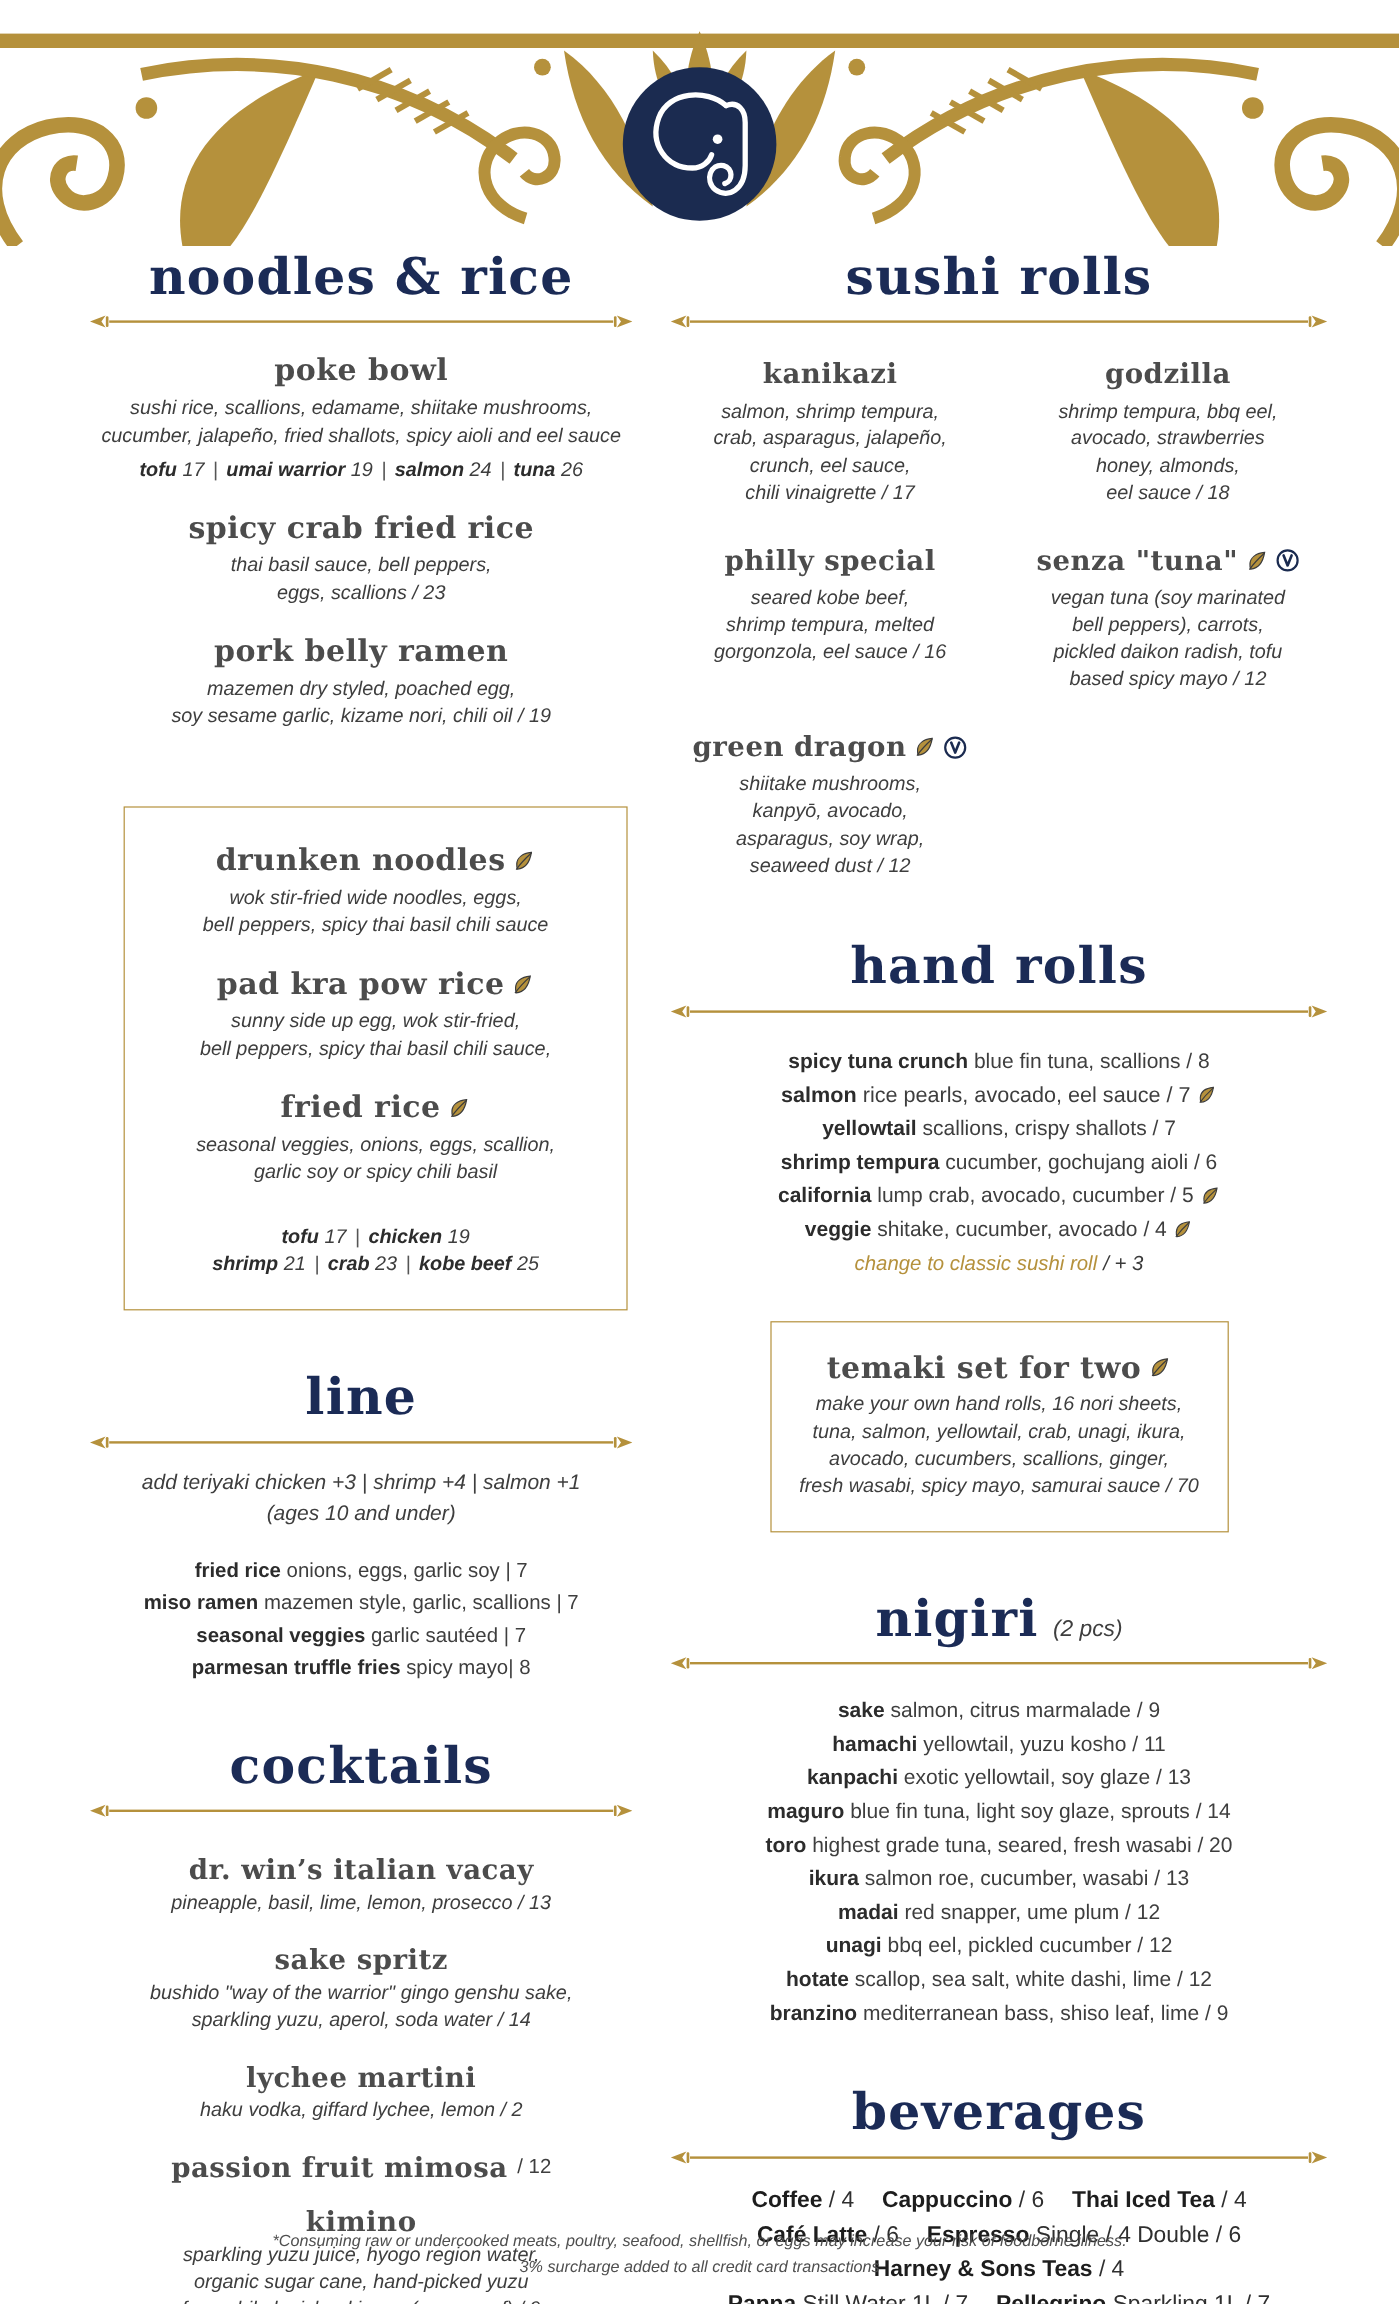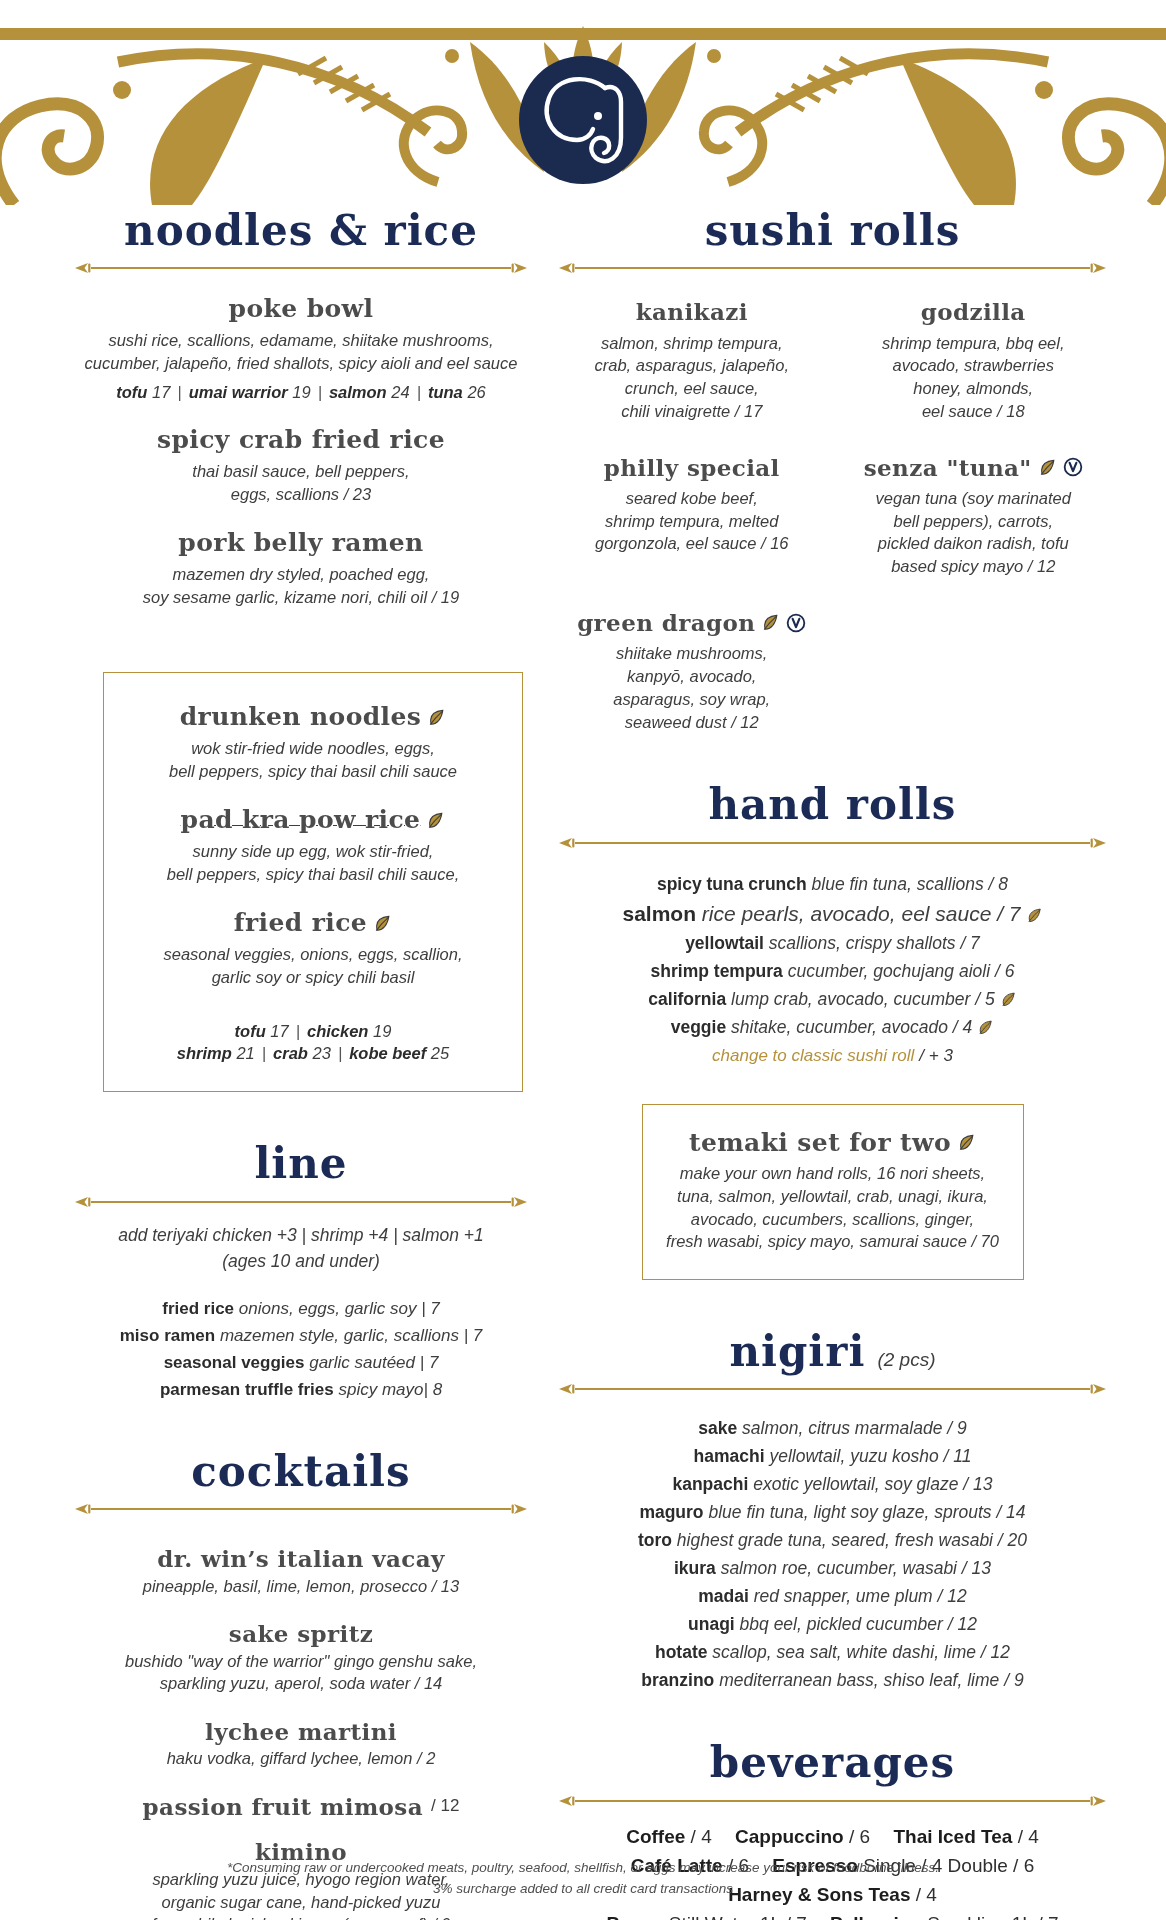--- a/index.html
+++ b/index.html
@@ -35,21 +35,21 @@
   .menu-item{margin-top:24px;}
   .first-item{margin-top:20px;}
 
   
   .goldbox{border:1.6px solid #b5913c;margin:64px 4px 0 28px;padding:30px 6px 28px;}
   .temaki-box{border:1.6px solid #b5913c;width:368px;margin:38px auto 0;padding:24px 6px 26px;text-align:center;}
 
   
   .kline{text-align:center;font-size:17px;margin-top:7px;white-space:nowrap;}
   .kname{font-weight:bold;color:#2c2c2c;}
-  .kdesc{font-style:italic;color:#3e3e3e;}
+  .kdesc{color:#3e3e3e;}
 
   .section-gap{margin-top:50px;}
 
   
   .sushi-grid{display:grid;grid-template-columns:1fr 1fr;column-gap:16px;row-gap:32px;margin-top:24px;}
   .cell{text-align:center;}
   .cell .item-h{font-size:23px;}
   .cell .desc{margin-top:7px;}
 
   .note-line{text-align:center;font-style:italic;font-size:17px;margin-top:8px;}
@@ -160,21 +160,21 @@
           <div style="text-align:center;">
             <span class="item-h inline-h">drunken noodles</span><svg class="leaf" viewBox="0 0 24 24">
                 <path d="M20 3 C10 4 5 9 4.6 15 C4.4 18 5.4 20.6 5.4 20.6 C12 20 18 15 20 3 Z" fill="#b5913c" stroke="#3c3c3c" stroke-width="1.3"></path>
                 <path d="M4 21 C9 14 14 9 20 3.6" fill="none" stroke="#3c3c3c" stroke-width="1.3"></path>
               </svg>
           </div>
           <div class="desc">wok stir-fried wide noodles, eggs,
 bell peppers, spicy thai basil chili sauce</div>
         </div>
         <div class="menu-item">
-          <div style="text-align:center;text-decoration:underline;">
+          <div style="text-align:center;">
             <span class="item-h inline-h">pad kra pow rice</span><svg class="leaf" viewBox="0 0 24 24">
                 <path d="M20 3 C10 4 5 9 4.6 15 C4.4 18 5.4 20.6 5.4 20.6 C12 20 18 15 20 3 Z" fill="#b5913c" stroke="#3c3c3c" stroke-width="1.3"></path>
                 <path d="M4 21 C9 14 14 9 20 3.6" fill="none" stroke="#3c3c3c" stroke-width="1.3"></path>
               </svg>
           </div>
           <div class="desc">sunny side up egg, wok stir-fried,
 bell peppers, spicy thai basil chili sauce,</div>
         </div>
         <div class="menu-item">
           <div style="text-align:center;">
@@ -338,21 +338,21 @@
           </svg>
         <div class="line"></div>
         <svg class="fin" width="16" height="14" viewBox="0 0 16 14" style="transform:scaleX(-1)">
             <path d="M0 7 L13 2 L9.5 7 L13 12 Z" fill="#b5913c"></path>
             <rect x="13.2" y="2.6" width="2.2" height="8.8" rx="1" fill="#b5913c"></rect>
           </svg>
       </div>
 
       <div style="margin-top:24px;">
         <div class="kline" style="font-size:17.5px;"><span class="kname">spicy tuna crunch</span> <span class="kdesc">blue fin tuna, scallions / 8</span></div>
-        <div class="kline" style="font-size:21px;"><span class="kname">salmon</span> <span class="kdesc">rice pearls, avocado, eel sauce / 7</span><svg class="leaf-sm" viewBox="0 0 24 24">
+        <div class="kline" style="font-size:18px;"><span class="kname">salmon</span> <span class="kdesc">rice pearls, avocado, eel sauce / 7</span><svg class="leaf-sm" viewBox="0 0 24 24">
               <path d="M20 3 C10 4 5 9 4.6 15 C4.4 18 5.4 20.6 5.4 20.6 C12 20 18 15 20 3 Z" fill="#b5913c" stroke="#3c3c3c" stroke-width="1.3"></path>
               <path d="M4 21 C9 14 14 9 20 3.6" fill="none" stroke="#3c3c3c" stroke-width="1.3"></path>
             </svg></div>
         <div class="kline" style="font-size:17.5px;"><span class="kname">yellowtail</span> <span class="kdesc">scallions, crispy shallots / 7</span></div>
         <div class="kline" style="font-size:17.5px;"><span class="kname">shrimp tempura</span> <span class="kdesc">cucumber, gochujang aioli / 6</span></div>
         <div class="kline" style="font-size:17.5px;"><span class="kname">california</span> <span class="kdesc">lump crab, avocado, cucumber / 5</span><svg class="leaf-sm" viewBox="0 0 24 24">
               <path d="M20 3 C10 4 5 9 4.6 15 C4.4 18 5.4 20.6 5.4 20.6 C12 20 18 15 20 3 Z" fill="#b5913c" stroke="#3c3c3c" stroke-width="1.3"></path>
               <path d="M4 21 C9 14 14 9 20 3.6" fill="none" stroke="#3c3c3c" stroke-width="1.3"></path>
             </svg></div>
         <div class="kline" style="font-size:17.5px;"><span class="kname">veggie</span> <span class="kdesc">shitake, cucumber, avocado / 4</span><svg class="leaf-sm" viewBox="0 0 24 24">

